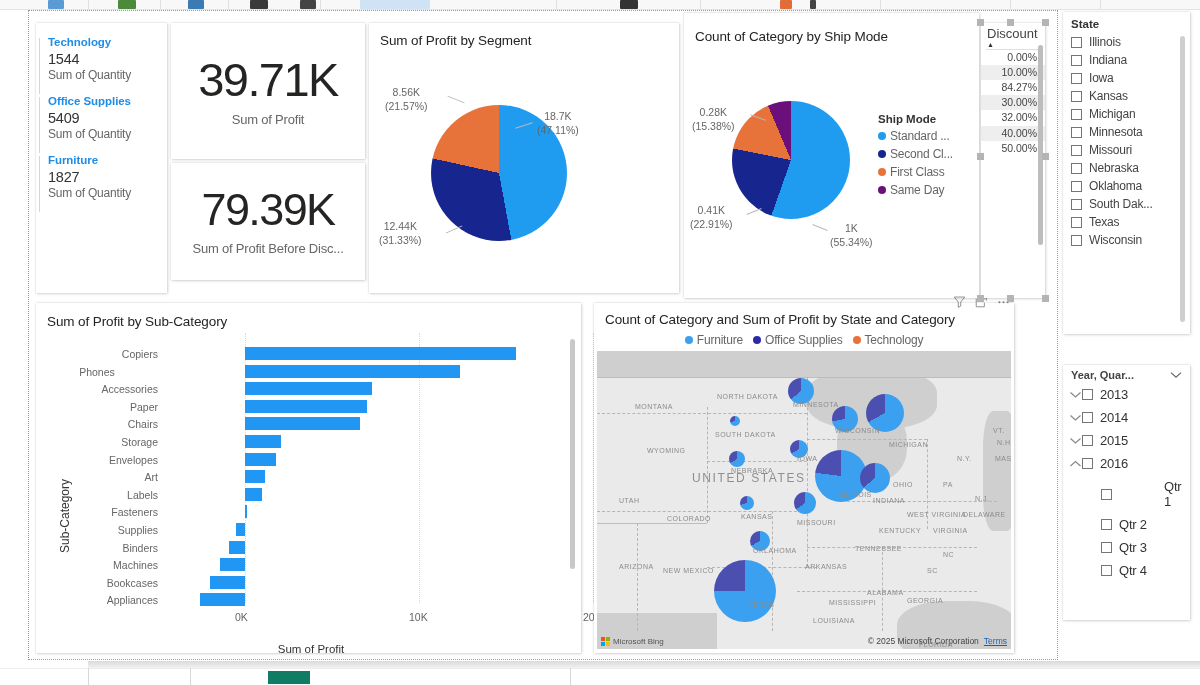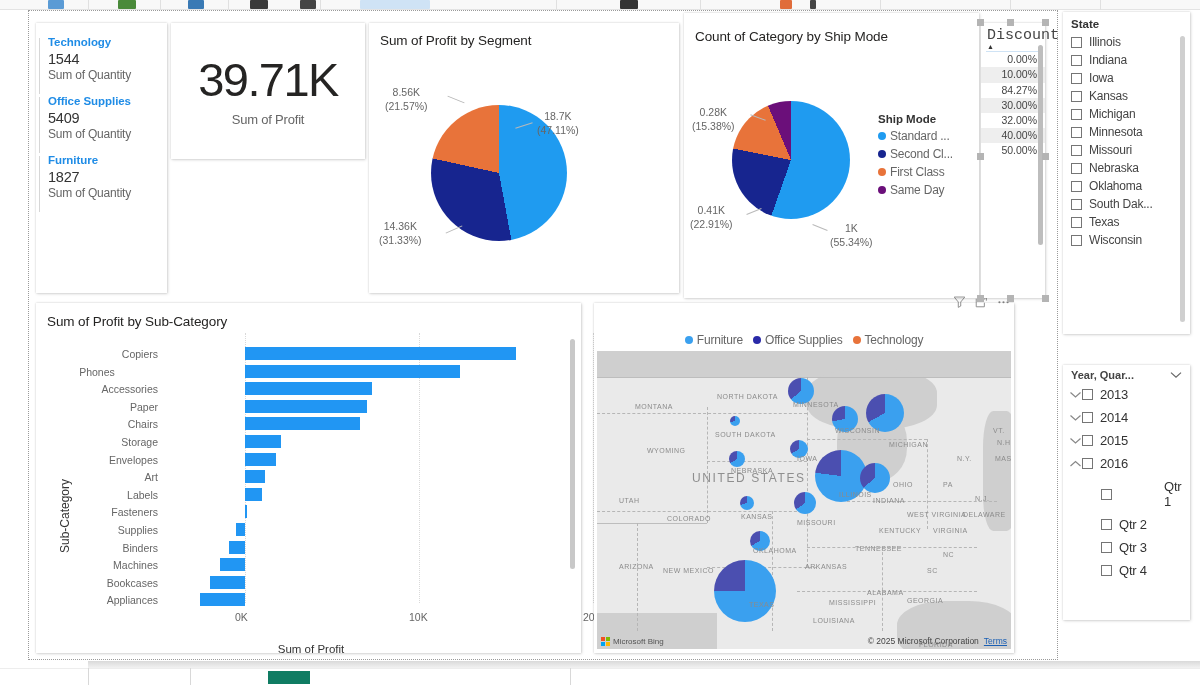--- a/index.html
+++ b/index.html
@@ -90,21 +90,21 @@
   .tiles { width:9px; height:9px; margin-right:3px; position:relative; }
   .tiles i { position:absolute; width:4px; height:4px; }
   .copyr { position:absolute; right:4px; bottom:3px; font-size:8.5px; color:#444; }
   .terms { color:#1a5fb4; text-decoration:underline; margin-left:5px; }
 
   .vheader { position:absolute; display:flex; align-items:center; gap:9px; }
   .vh-ic { width:13px; height:13px; opacity:.72; }
 
   
   #discount { left:952px; top:12px; width:64px; height:275px; }
-  .disc-head { font-size:15px; color:#444; padding:4px 6px 0 6px; line-height:1.15;font-family:Liberation Mono, monospace; }
+  .disc-head { font-size:13px; color:#444; padding:4px 6px 0 6px; line-height:1.15; }
   .disc-sort { font-size:7px; color:#333; padding-left:6px; margin-top:-1px; }
   .disc-ul { height:1px; background:#cfe3f5; margin:1px 5px 0 5px; }
   .disc-item { font-size:10.5px; color:#444; text-align:right;
     padding:1px 8px 1px 4px; line-height:1.25; }
   .disc-item.alt { background:#eeeeee; }
   .handle { position:absolute; width:7px; height:7px; background:#b4b4b4; }
 
   #statesl { left:3px; top:2px; width:127px; height:322px; background:#fff; }
   .sl-title { font-size:11.5px; font-weight:700; color:#333; padding:6px 0 3px 8px; }
   .sl-row { display:flex; align-items:center; padding:2px 0 2px 8px; }
@@ -173,38 +173,42 @@
         <div class="mrc-cat">Furniture</div>
         <div class="mrc-val">1827</div>
         <div class="mrc-lbl">Sum of Quantity</div>
       </div>
     </div>
 
     <div class="visual kpi" id="kpi1">
       <div class="kpi-num">39.71K</div>
       <div class="kpi-lab">Sum of Profit</div>
     </div>
+    <div class="visual kpi" id="kpi2">
+      <div class="kpi-num">79.39K</div>
+      <div class="kpi-lab">Sum of Profit Before Disc...</div>
+    </div>
 
     <div class="visual" id="pieSeg">
       <div class="vtitle" style="position:absolute;left:11px;top:10px;">Sum of Profit by Segment</div>
       <div class="pie-body">
         <div class="pie" id="segPie" style="left: 62px; top: 82px; width: 136px; height: 136px; background: conic-gradient(rgb(31, 155, 240) 0deg, rgb(31, 155, 240) 169.572deg, rgb(23, 37, 143) 169.572deg, rgb(23, 37, 143) 282.378deg, rgb(232, 115, 58) 282.378deg, rgb(232, 115, 58) 360deg);"></div>
 
         <div class="pielbl" style="left:16px;top:62px;">
           <span>8.56K</span><br><span>(21.57%)</span>
         </div>
         <div class="leader" style="left:78px;top:76px;width:18px;transform:rotate(22deg);"></div>
 
         <div class="pielbl" style="left:168px;top:86px;">
           <span>18.7K</span><br><span>(47.11%)</span>
         </div>
         <div class="leader" style="left:146px;top:102px;width:18px;transform:rotate(-18deg);"></div>
 
         <div class="pielbl" style="left:10px;top:196px;">
-          <span>14.36K</span><br><span>(31.33%)</span>
+          <span>12.44K</span><br><span>(31.33%)</span>
         </div>
         <div class="leader" style="left:76px;top:206px;width:18px;transform:rotate(-24deg);"></div>
 
       </div>
     </div>
 
     <div class="visual" id="pieShip">
       <div class="vtitle" style="position:absolute;left:11px;top:16px;">Count of Category by Ship Mode</div>
       <div class="pie-body">
         <div class="pie" id="shipPie" style="left: 48px; top: 88px; width: 118px; height: 118px; background: conic-gradient(rgb(31, 155, 240) 0deg, rgb(31, 155, 240) 199.446deg, rgb(23, 37, 143) 199.446deg, rgb(23, 37, 143) 281.219deg, rgb(232, 115, 58) 281.219deg, rgb(232, 115, 58) 337.064deg, rgb(107, 15, 122) 337.064deg, rgb(107, 15, 122) 360deg);"></div>
@@ -285,20 +289,21 @@
           <div class="catlabel" style="top: 244.8px; width: 122px; left: 0px;">Bookcases</div>
           <div class="bar" style="top: 242.8px; left: 174.2px; width: 34.8px; background: rgb(33, 150, 243);"></div>
           <div class="catlabel" style="top: 262.4px; width: 122px; left: 0px;">Appliances</div>
           <div class="bar" style="top: 260.4px; left: 163.76px; width: 45.24px; background: rgb(33, 150, 243);"></div>
         </div>
       <div class="axtitle" style="left:275px;top:340px;transform:translateX(-50%);">Sum of Profit</div>
       <div class="vscroll" style="right:6px;top:36px;height:230px;"></div>
     </div>
 
     <div class="visual" id="mapvis">
+      <div class="vtitle" style="position:absolute;left:11px;top:9px;width:390px;overflow:hidden;white-space:nowrap;">Count of Category and Sum of Profit by State and Category</div>
       <div class="map-legend">
         <div class="legend-item" style="margin-top:0">
           <span class="legend-dot" style="background:#3aa0ef"></span>
           <span>Furniture</span>
         </div>
         <div class="legend-item" style="margin-top:0">
           <span class="legend-dot" style="background:#2a2aa8"></span>
           <span>Office Supplies</span>
         </div>
         <div class="legend-item" style="margin-top:0">

